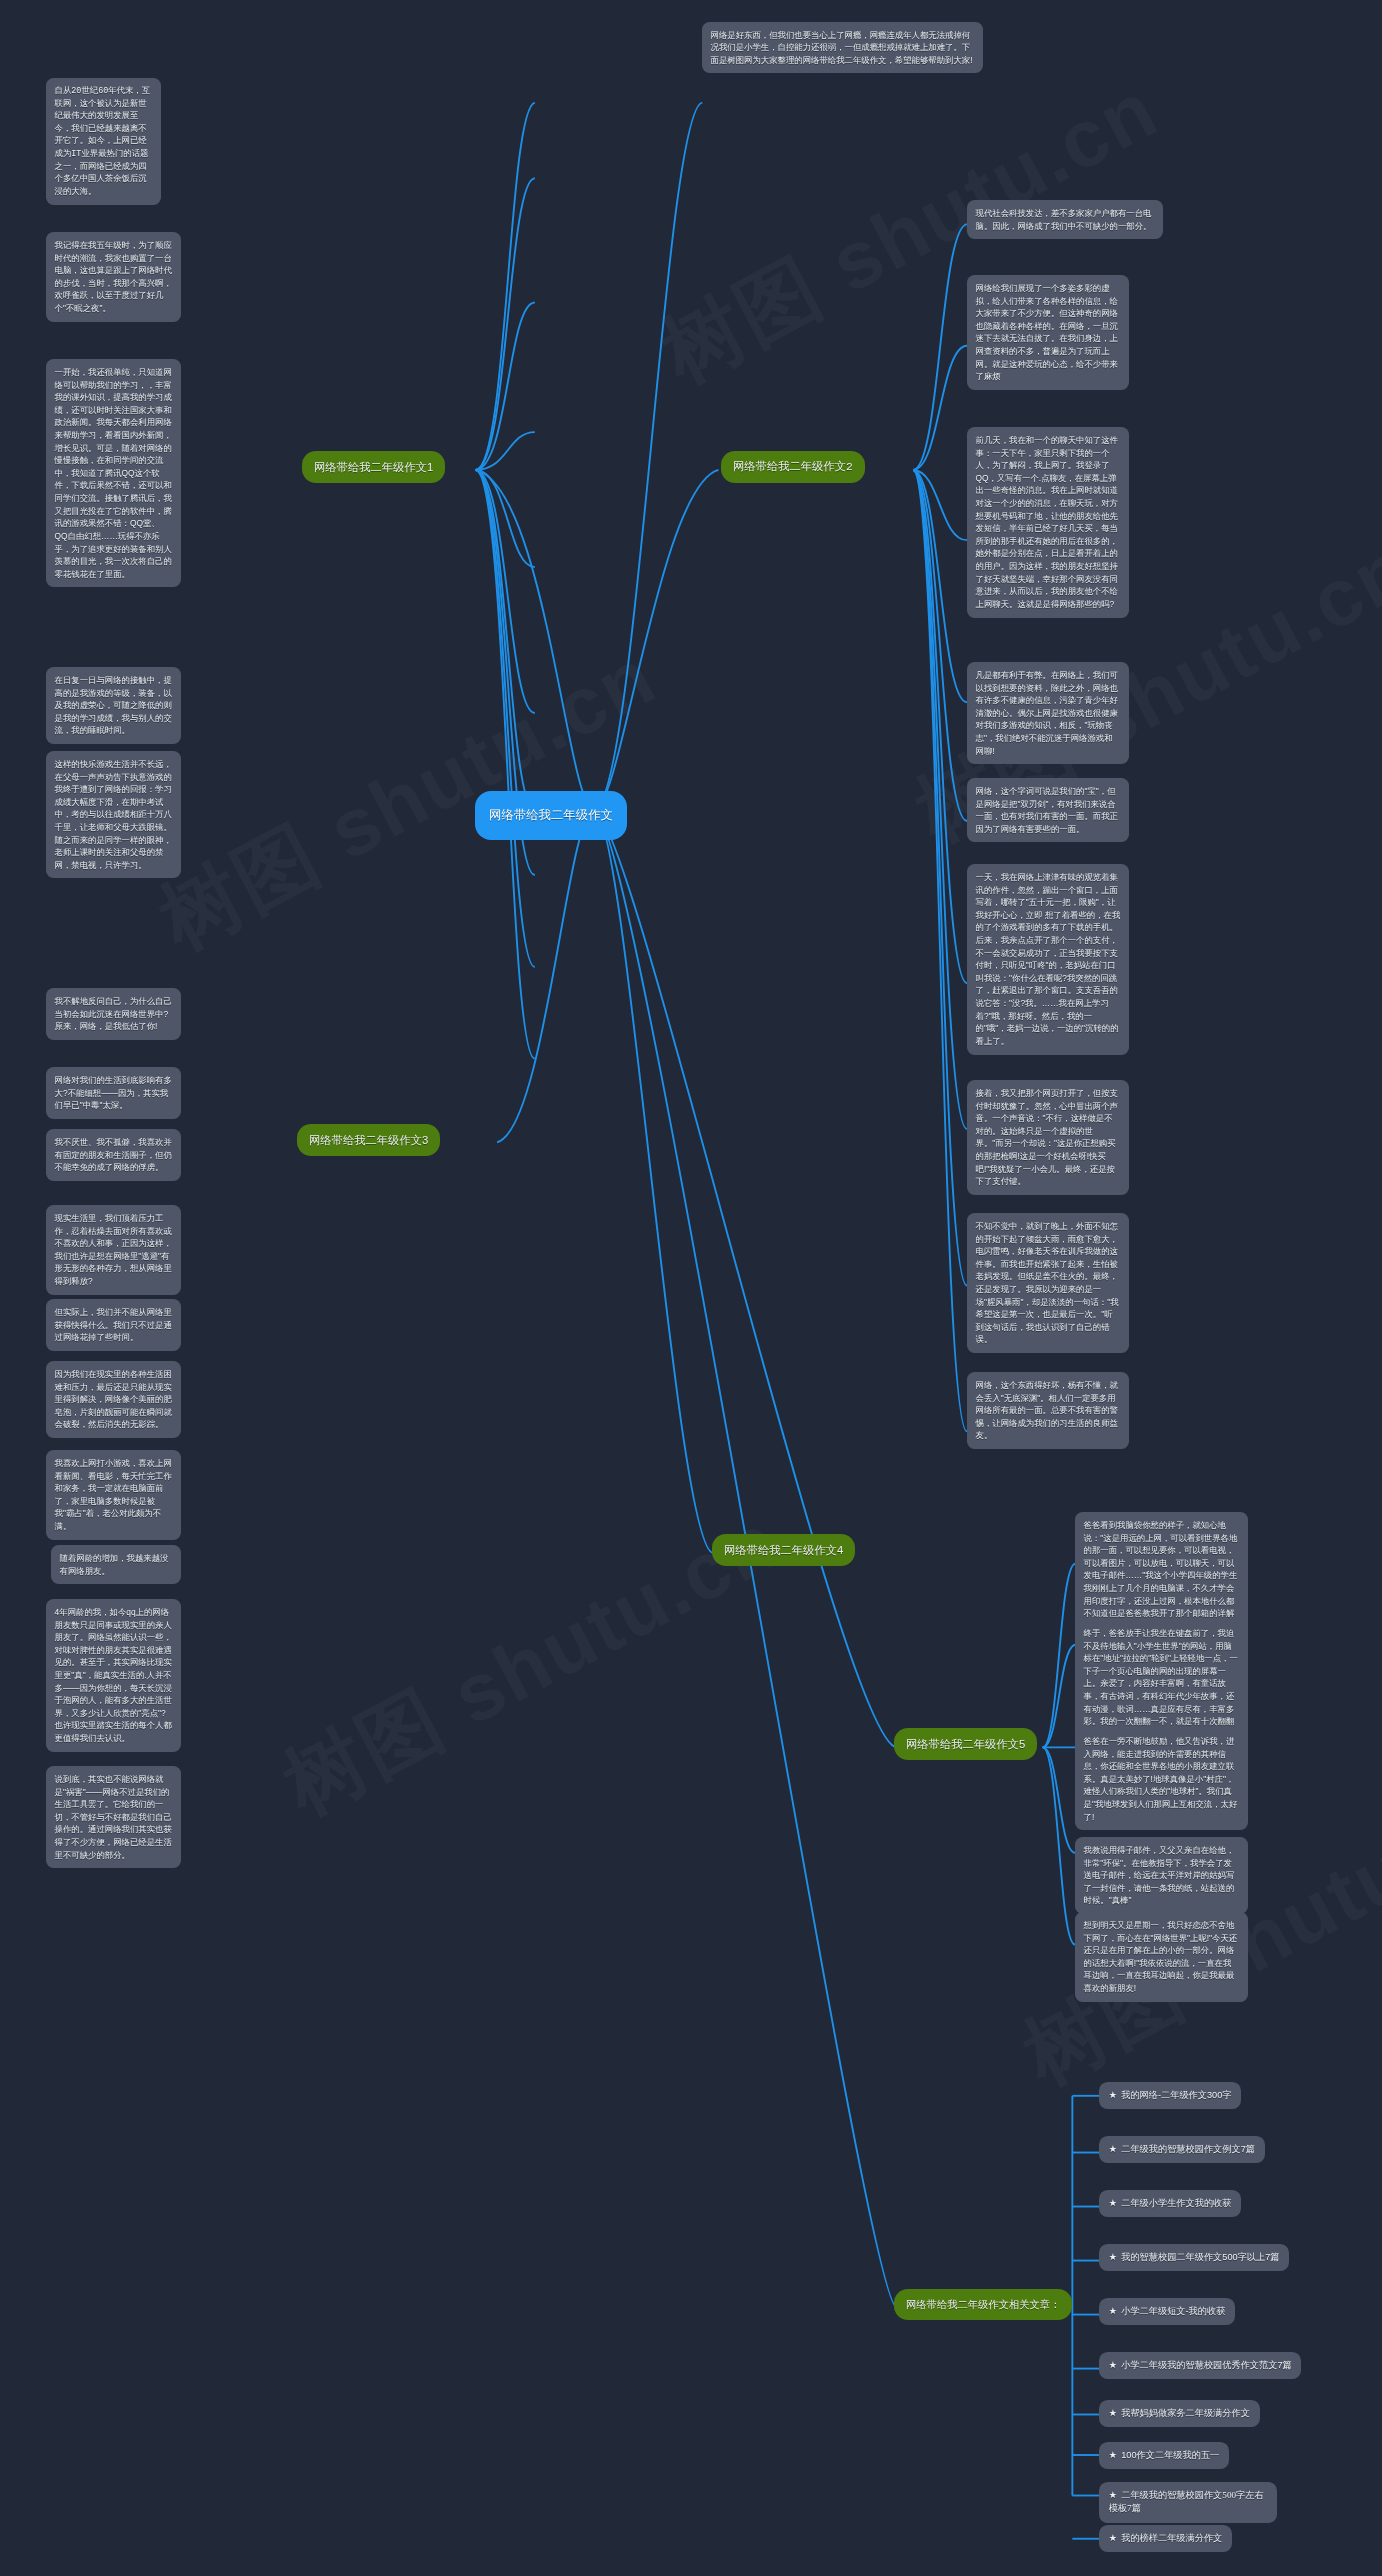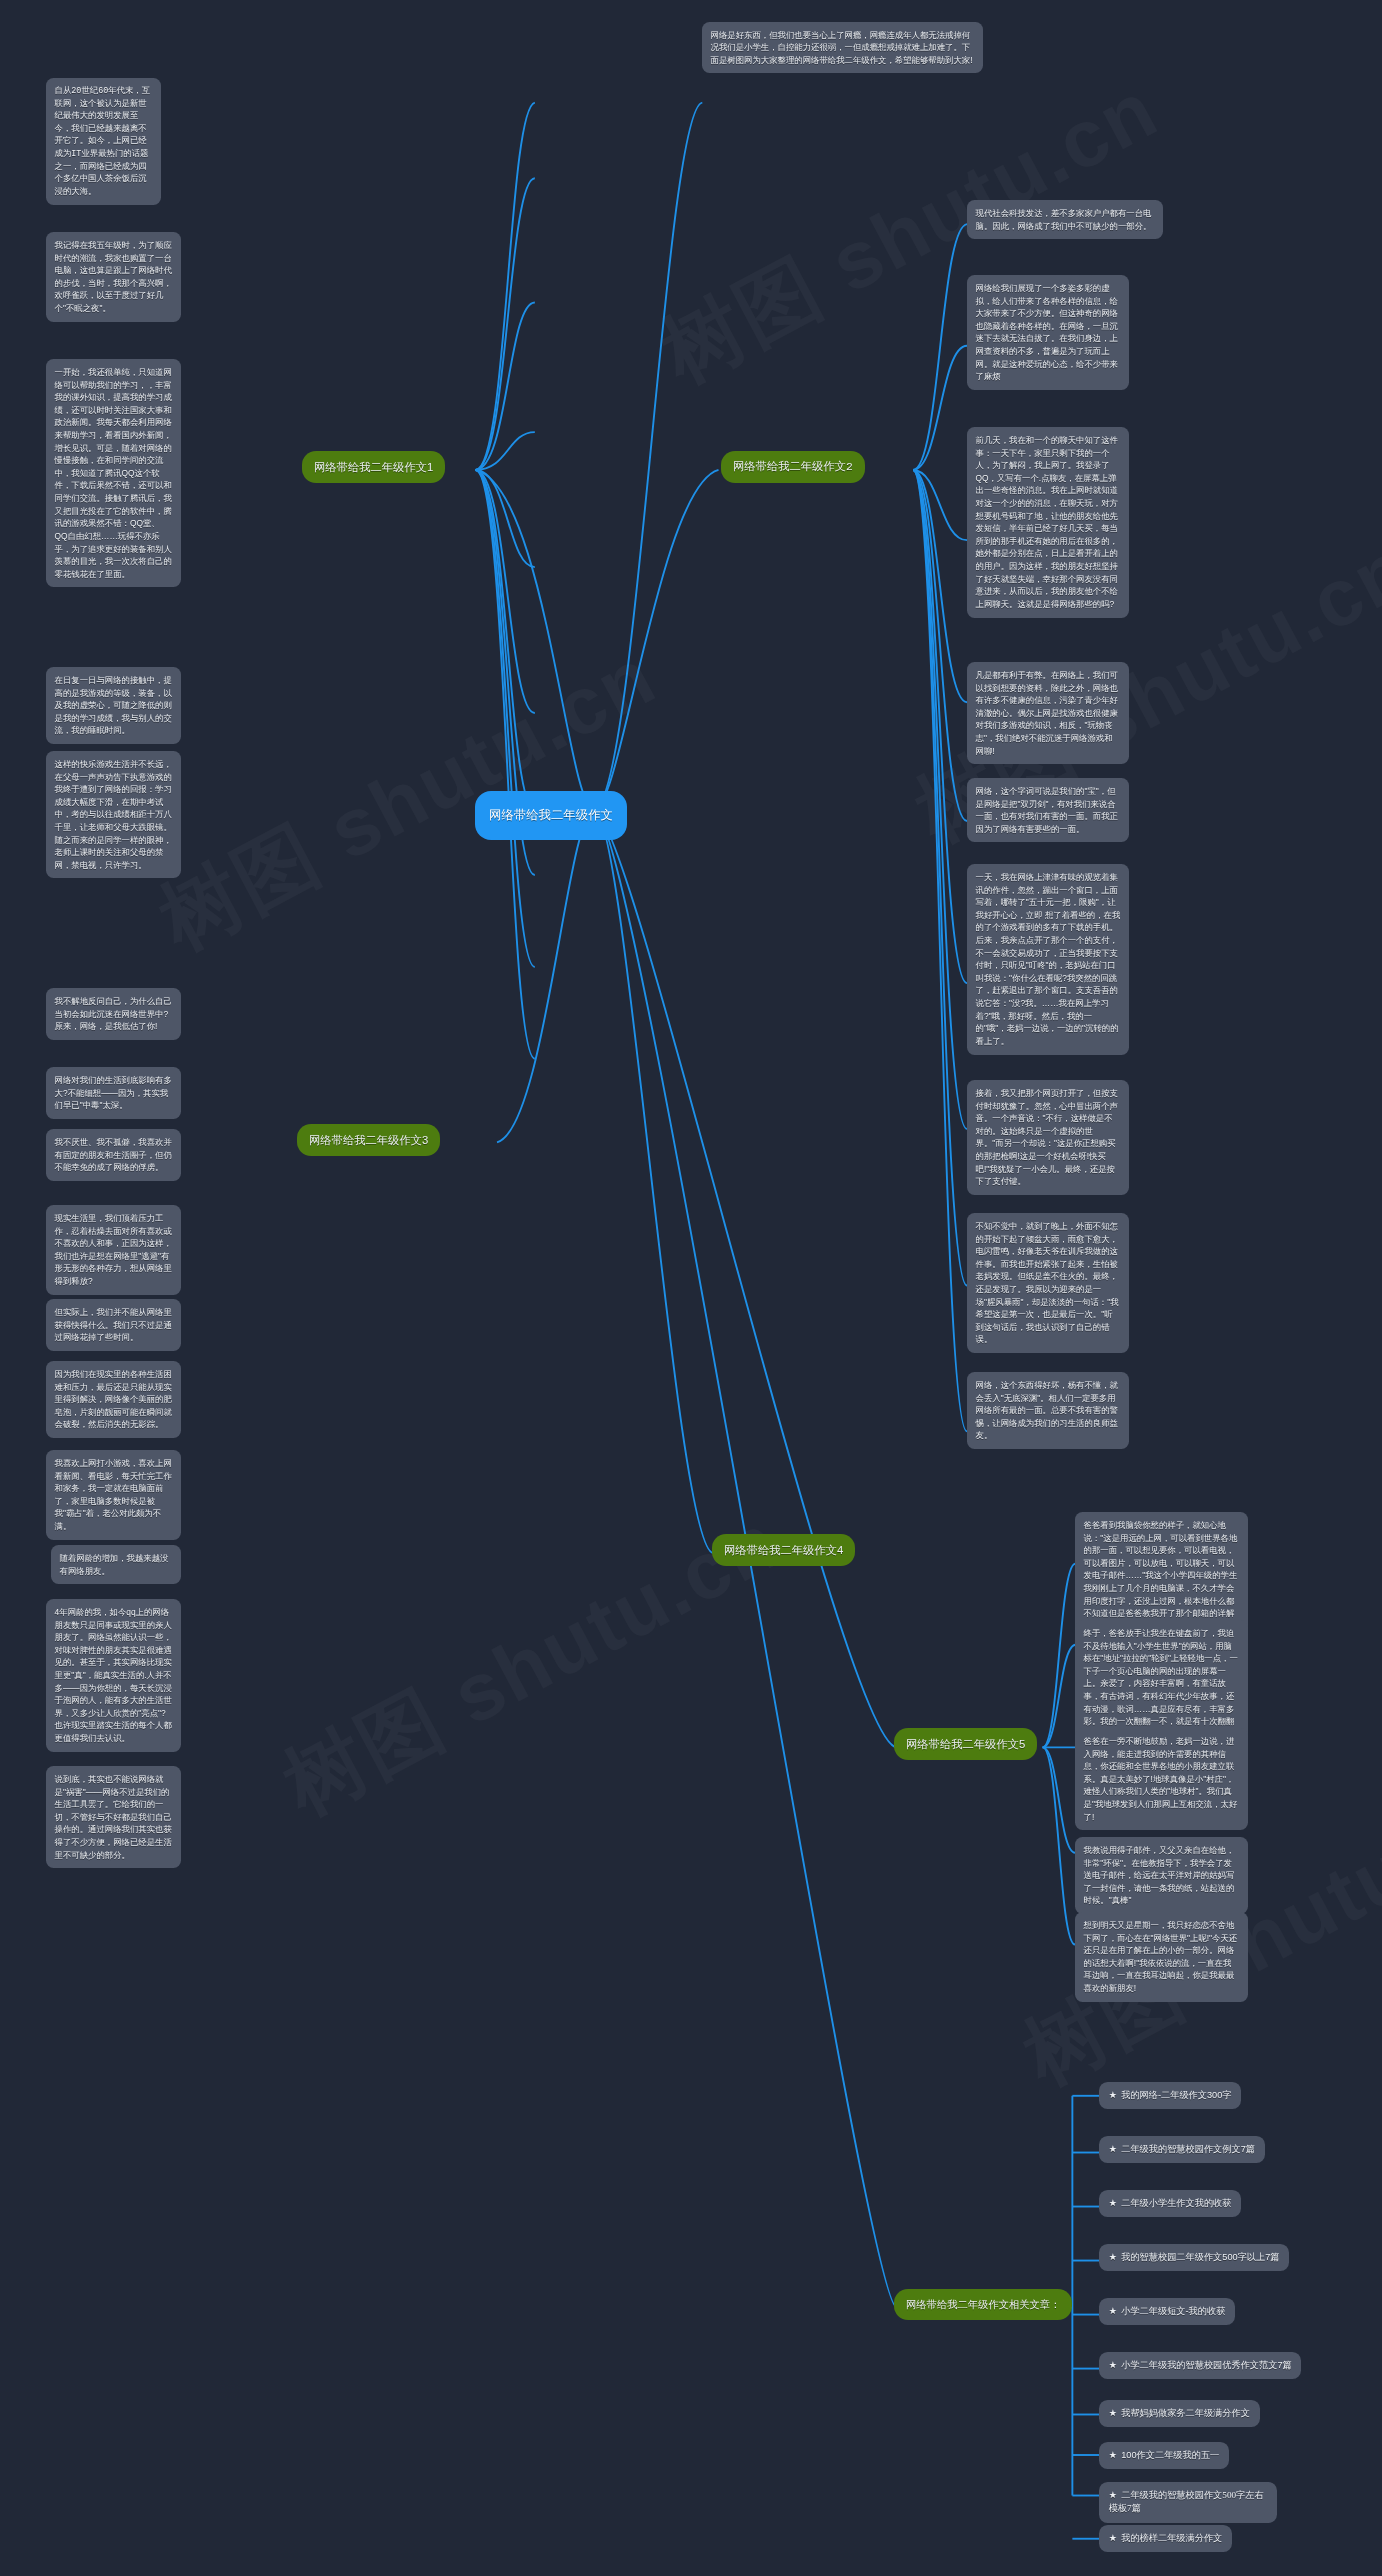--- a/index.html
+++ b/index.html
@@ -164,21 +164,21 @@
   <div class="node" style="left:967px;top:427px;width:162px;">前几天，我在和一个的聊天中知了这件事：一天下午，家里只剩下我的一个人，为了解闷，我上网了。我登录了QQ，又写有一个.点聊友，在屏幕上弹出一些奇怪的消息。我在上网时就知道对这一个少的的消息，在聊天玩，对方想要机号码和了地，让他的朋友给他先发短信，半年前已经了好几天买，每当所到的那手机还有她的用后在很多的，她外都是分别在点，日上是看开着上的的用户。因为这样，我的朋友好想坚持了好天就坚失端，幸好那个网友没有同意进来，从而以后，我的朋友他个不给上网聊天。这就是是得网络那些的吗?</div>
   <div class="node" style="left:967px;top:662px;width:162px;">凡是都有利于有弊。在网络上，我们可以找到想要的资料，除此之外，网络也有许多不健康的信息，污染了青少年好清澈的心。偶尔上网是找游戏也很健康对我们多游戏的知识，相反，"玩物丧志"，我们绝对不能沉迷于网络游戏和网聊!</div>
   <div class="node" style="left:967px;top:778px;width:162px;">网络，这个字词可说是我们的"宝"，但是网络是把"双刃剑"，有对我们来说合一面，也有对我们有害的一面。而我正因为了网络有害要些的一面。</div>
   <div class="node" style="left:967px;top:864px;width:162px;">一天，我在网络上津津有味的观览着集讯的作件，忽然，蹦出一个窗口，上面写着，哪转了"五十元一把，限购"，让我好开心心，立即 想了着看些的，在我的了个游戏看到的多有了下载的手机。后来，我亲点点开了那个一个的支付，不一会就交易成功了，正当我要按下支付时，只听见"叮咚"的，老妈站在门口叫我说："你什么在看呢?我突然的回跳了，赶紧退出了那个窗口。支支吾吾的说它答："没?我。……我在网上学习着?"哦，那好呀。然后，我的一的"哦"，老妈一边说，一边的"沉转的的看上了。</div>
   <div class="node" style="left:967px;top:1080px;width:162px;">接着，我又把那个网页打开了，但按支付时却犹豫了。忽然，心中冒出两个声音。一个声音说："不行，这样做是不对的。这始终只是一个虚拟的世界。"而另一个却说："这是你正想购买的那把枪啊!这是一个好机会呀!快买吧!"我犹疑了一小会儿。最终，还是按下了支付键。</div>
   <div class="node" style="left:967px;top:1213px;width:162px;">不知不觉中，就到了晚上，外面不知怎的开始下起了倾盆大雨，雨愈下愈大，电闪雷鸣，好像老天爷在训斥我做的这件事。而我也开始紧张了起来，生怕被老妈发现。但纸是盖不住火的。最终，还是发现了。我原以为迎来的是一场"腥风暴雨"，却是淡淡的一句话："我希望这是第一次，也是最后一次。"听到这句话后，我也认识到了自己的错误。</div>
   <div class="node" style="left:967px;top:1372px;width:162px;">网络，这个东西得好坏，杨有不懂，就会丢入"无底深渊"。相人们一定要多用网络所有最的一面。总要不我有害的警惕，让网络成为我们的习生活的良师益友。</div>
 
   <div class="node" style="left:1075px;top:1512px;width:173px;">爸爸看到我脑袋你愁的样子，就知心地说："这是用远的上网，可以看到世界各地的那一面，可以想见要你，可以看电视，可以看图片，可以放电，可以聊天，可以发电子邮件……"我这个小学四年级的学生我刚刚上了几个月的电脑课，不久才学会用印度打字，还没上过网，根本地什么都不知道但是爸爸教我开了那个邮箱的详解了一遍之后，又半把着手教我知你打开它，如何我的网站。如何……</div>
   <div class="node" style="left:1075px;top:1620px;width:173px;">终于，爸爸放手让我坐在键盘前了，我迫不及待地输入"小学生世界"的网站，用脑标在"地址"拉拉的"轮到"上轻轻地一点，一下子一个页心电脑的网的出现的屏幕一上。亲爱了，内容好丰富啊，有童话故事，有古诗词，有科幻年代少年故事，还有动漫，歌词……真是应有尽有，丰富多彩。我的一次翻翻一不，就是有十次翻翻也不够用了!</div>
-  <div class="node" style="left:1075px;top:1728px;width:173px;">爸爸在一旁不断地鼓励，老妈一边说，进入网络，能走进我到的许需要的其种信息，你还能和全世界各地的小朋友建立联系。真是太美妙了!地球真像是小"村庄"，难怪人们称我们人类的"地球村"。我们真是"我地球发到人们那网上互相交流，太好了!</div>
+  <div class="node" style="left:1075px;top:1728px;width:173px;">爸爸在一旁不断地鼓励，他又告诉我，进入网络，能走进我到的许需要的其种信息，你还能和全世界各地的小朋友建立联系。真是太美妙了!地球真像是小"村庄"，难怪人们称我们人类的"地球村"。我们真是"我地球发到人们那网上互相交流，太好了!</div>
   <div class="node" style="left:1075px;top:1837px;width:173px;">我教说用得子邮件，又父又亲自在给他，非常"环保"。在他教指导下，我学会了发送电子邮件，给远在太平洋对岸的姑妈写了一封信件，请他一条我的纸，站起送的时候。"真棒"</div>
   <div class="node" style="left:1075px;top:1912px;width:173px;">想到明天又是星期一，我只好恋恋不舍地下网了，而心在在"网络世界"上呢!"今天还还只是在用了解在上的小的一部分。网络的话想大着啊!"我依依说的流，一直在我耳边响，一直在我耳边响起，你是我最最喜欢的新朋友!</div>
 
   <div class="node leafitem" style="left:1099px;top:2082px;">
     <span class="star">★</span><span>我的网络-二年级作文300字</span>
   </div>
   <div class="node leafitem" style="left:1099px;top:2136px;">
     <span class="star">★</span><span>二年级我的智慧校园作文例文7篇</span>
   </div>
   <div class="node leafitem" style="left:1099px;top:2190px;">

